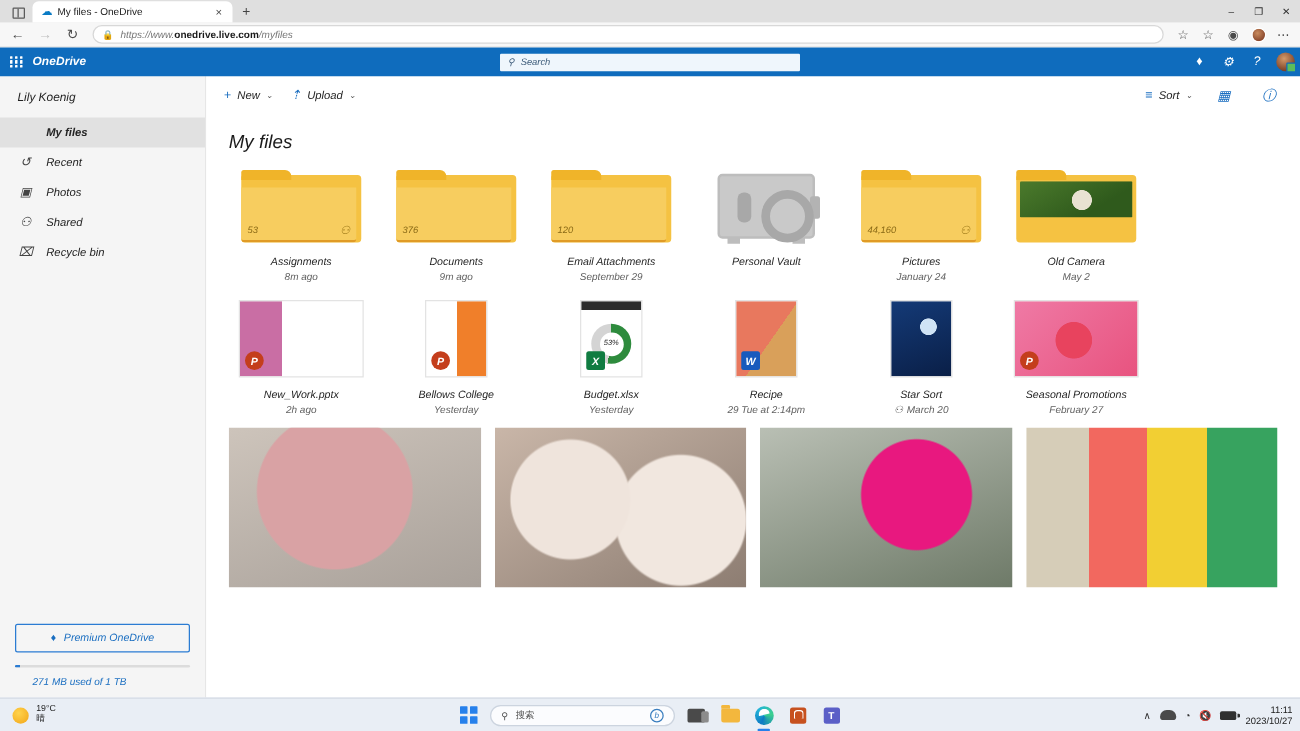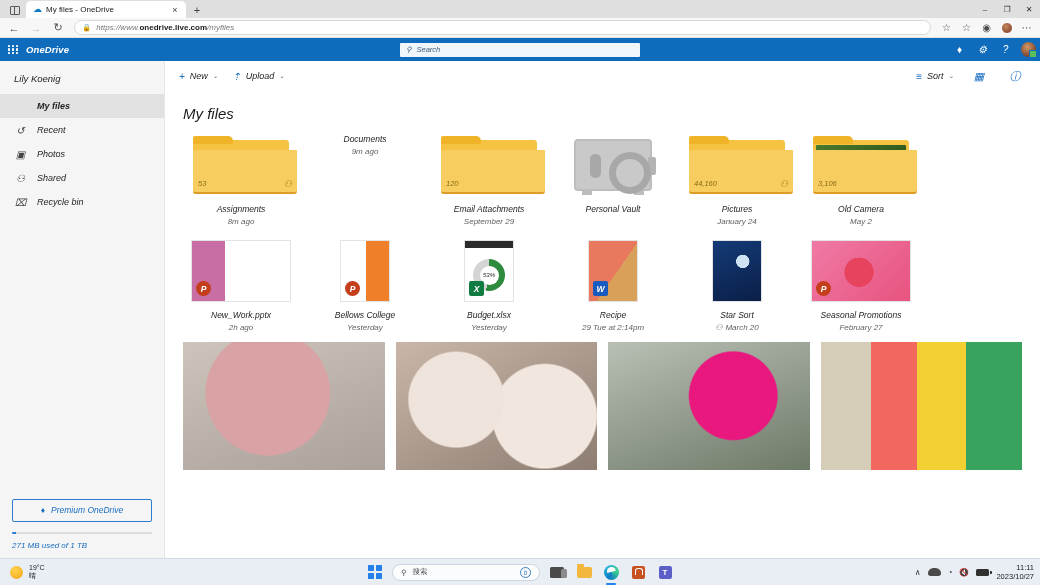--- a/index.html
+++ b/index.html
@@ -166,21 +166,21 @@
     background: #f5f5f5; color: #1a6ec0;
     display: flex; align-items: center; justify-content: center; gap: 6px;
     font-size: 8.5px;
   }
   .storage-wrap { padding: 0 12px 8px; }
   .storage-bar {
     height: 2.5px; background: #dcdcdc; border-radius: 2px;
     overflow: hidden; margin-bottom: 7px;
   }
   .storage-fill { height: 100%; background: #2b7cd3; }
-  .storage-text { font-size: 8px; color: #1a6ec0; }
+  .storage-text { font-size: 8px; color: #1a6ec0; margin-left: 14px; }
   .apps-link { padding: 0 12px 10px; font-size: 8px; color: #1a6ec0; }
 
   
   .main { flex: 1 1 auto; display: flex; flex-direction: column; min-width: 0; background: #fff; }
   .command-bar {
     height: 30px; flex: 0 0 30px; display: flex;
     align-items: center; padding: 0 14px; gap: 14px;
   }
   .cmd {
     display: flex; align-items: center; gap: 5px;
@@ -218,21 +218,21 @@
   .folder { width: 96px; height: 58px; position: relative; }
   .folder-back {
     position: absolute; left: 0; top: 4px; width: 96px; height: 54px;
     background: #f5c242; border-radius: 2px 3px 3px 3px;
   }
   .folder-tab {
     position: absolute; left: 0; top: 0; width: 40px; height: 8px;
     background: #f0b429; border-radius: 2px 5px 0 0;
   }
   .folder-front {
-    position: absolute; left: 0; bottom: 0; width: 104px; height: 44px;
+    position: absolute; left: 0; bottom: 0; width: 92px; height: 44px;
     background: #f7cd5f; border-radius: 0 0 3px 3px;
     border-bottom: 2px solid #e09b26;
     overflow: hidden;
   }
   .folder-photo {
     position: absolute; left: 3px; top: 9px; width: 90px; height: 29px;
     overflow: hidden; border-radius: 1px;
   }
   .folder-count {
     position: absolute; left: 5px; bottom: 4px;
@@ -540,20 +540,29 @@
                   <div class="folder-front">
                     <span class="folder-count">53</span>
                     <span class="folder-shared">⚇</span>
                   </div>
                 </div>
               </div>
               <div class="tile-name">Assignments</div>
               <div class="tile-sub">8m ago</div>
             </div>
             <div class="tile">
+              <div class="tile-thumb">
+                <div class="folder">
+                  <div class="folder-back"></div>
+                  <div class="folder-tab"></div>
+                  <div class="folder-front">
+                    <span class="folder-count">376</span>
+                  </div>
+                </div>
+              </div>
               <div class="tile-name">Documents</div>
               <div class="tile-sub">9m ago</div>
             </div>
             <div class="tile">
               <div class="tile-thumb">
                 <div class="folder">
                   <div class="folder-back"></div>
                   <div class="folder-tab"></div>
                   <div class="folder-front">
                     <span class="folder-count">120</span>
@@ -588,23 +597,20 @@
               </div>
               <div class="tile-name">Pictures</div>
               <div class="tile-sub">January 24</div>
             </div>
             <div class="tile">
               <div class="tile-thumb">
                 <div class="folder">
                   <div class="folder-back"></div>
                   <div class="folder-tab"></div>
                   <div class="folder-photo" style="background: radial-gradient(circle at 55% 52%, rgb(232, 226, 210) 15%, transparent 16%), linear-gradient(150deg, rgb(75, 122, 44), rgb(47, 90, 28) 70%);"></div>
-                  <div class="folder-front">
-                    <span class="folder-count">3,106</span>
-                  </div>
                 </div>
               </div>
               <div class="tile-name">Old Camera</div>
               <div class="tile-sub">May 2</div>
             </div>
           </div>
         <div class="tiles" id="file-row" style="margin-top:14px">
             <div class="tile">
               <div class="tile-thumb">
                 <div class="filecard" style="background: linear-gradient(90deg, rgb(201, 110, 164) 0px, rgb(201, 110, 164) 34%, rgb(255, 255, 255) 34%, rgb(255, 255, 255) 100%);">

